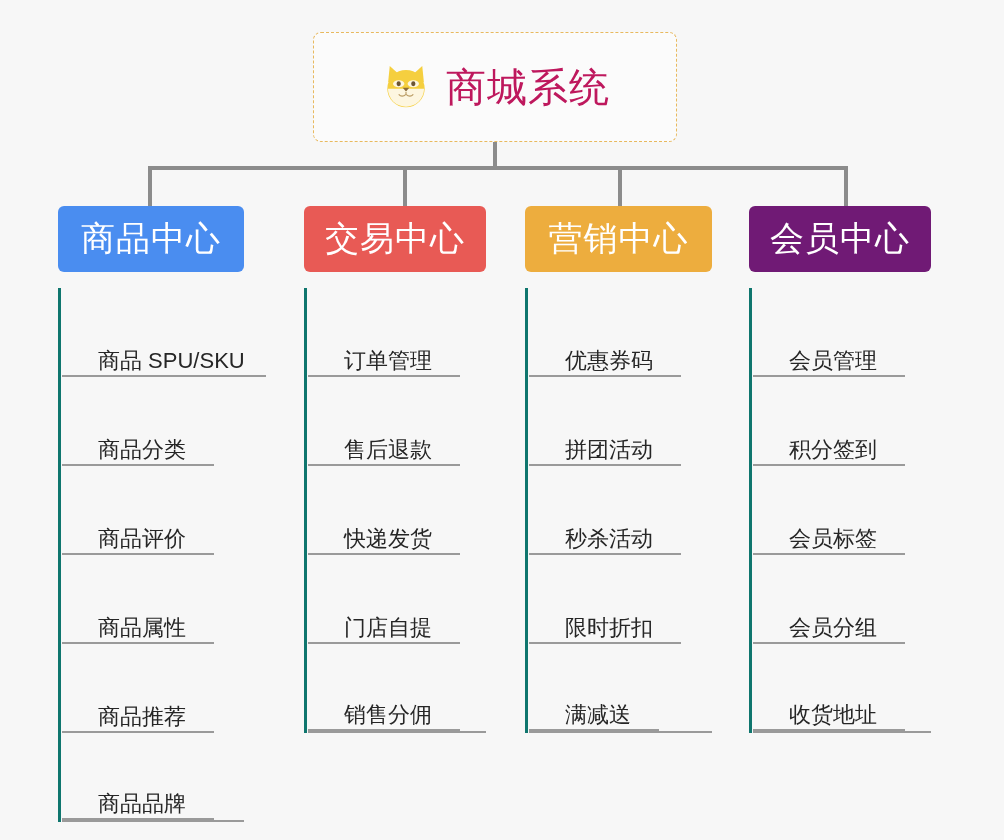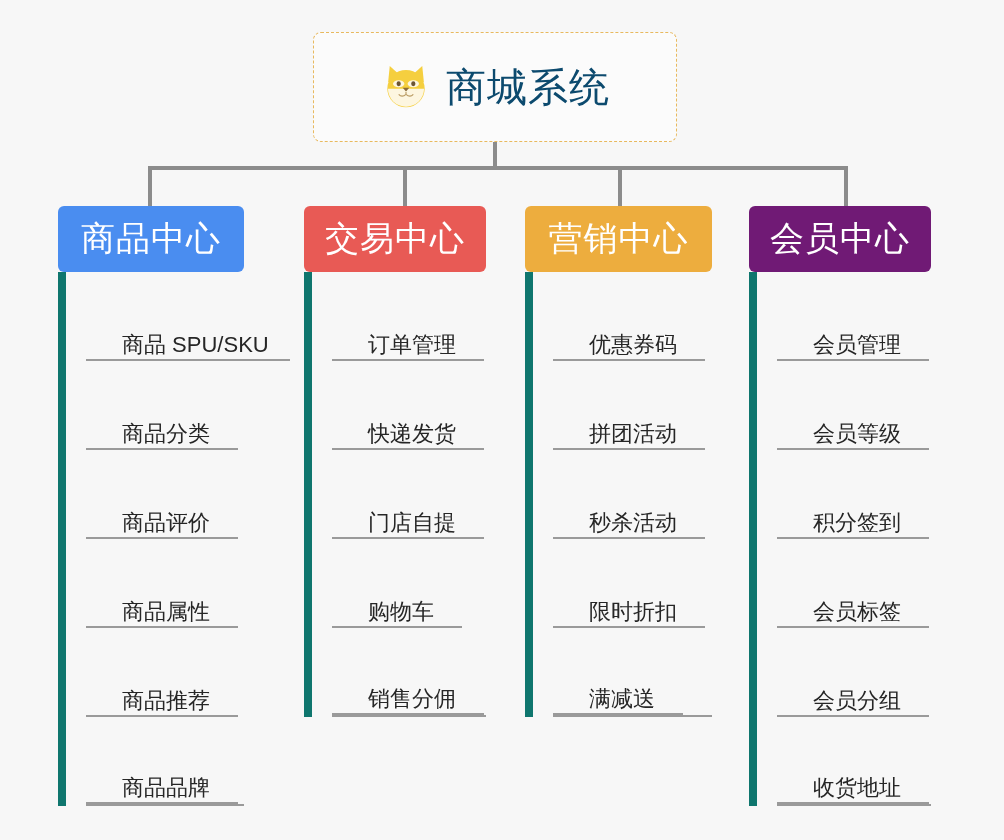--- a/index.html
+++ b/index.html
@@ -99,23 +99,23 @@
     justify-content: center;
     color: #ffffff;
     font-size: 34px;
     letter-spacing: 1px;
     white-space: nowrap;
   }
 
   
   .child-list {
     position: relative;
-    margin-top: 0;
-    padding-left: 20px;
-    border-left: 8px solid #0f766e;
+    margin-top: 16px;
+    padding-left: 1px;
+    border-left: 3px solid #0f766e;
     box-sizing: border-box;
   }
   .child-item {
     position: relative;
     height: 89px;
     box-sizing: border-box;
     border-bottom: 2px solid #9a9a9a;
     display: flex;
     align-items: flex-end;
     padding-left: 36px;
@@ -160,21 +160,21 @@
         <ellipse cx="23" cy="28" rx="2.6" ry="3" fill="#6b5433"></ellipse>
         <ellipse cx="41" cy="28" rx="2.6" ry="3" fill="#6b5433"></ellipse>
 
         <path d="M32 35.5 m-4 -2.6 l8 0 l-4 4.6 Z" fill="#8a6a3a"></path>
 
         <path d="M32 38 v3" stroke="#b99a60" stroke-width="1.4" fill="none"></path>
         <path d="M32 41 q-5 4.6 -9 0" stroke="#b99a60" stroke-width="1.4" fill="none"></path>
         <path d="M32 41 q5 4.6 9 0" stroke="#b99a60" stroke-width="1.4" fill="none"></path>
       </svg>
     </span>
-    <span class="root-title" style="color: #0c4a6e;">商城系统</span>
+    <span class="root-title" style="color: #be185d;">商城系统</span>
   </div>
 
   <div class="conn conn-v-root" style="background: rgb(140, 140, 140);"></div>
   <div class="conn conn-h-bus" style="background: rgb(140, 140, 140);"></div>
   <div class="conn conn-drop drop-0" style="background: rgb(140, 140, 140);"></div>
   <div class="conn conn-drop drop-1" style="background: rgb(140, 140, 140);"></div>
   <div class="conn conn-drop drop-2" style="background: rgb(140, 140, 140);"></div>
   <div class="conn conn-drop drop-3" style="background: rgb(140, 140, 140);"></div>
 
   <div class="column col-0">
@@ -212,30 +212,30 @@
   <div class="column col-1">
     <div class="cat-header" style="background: rgb(232, 90, 85);">
       <span>交易中心</span>
     </div>
     <div class="child-list">
       <div class="child-item">
         <span class="child-label">订单管理</span>
         <span class="child-rule" style="width: 152px;"></span>
       </div>
       <div class="child-item">
+        <span class="child-label">售后退款</span>
+        <span class="child-rule" style="width: 152px;"></span>
+      </div>
+      <div class="child-item">
         <span class="child-label">快递发货</span>
         <span class="child-rule" style="width: 152px;"></span>
       </div>
       <div class="child-item">
         <span class="child-label">门店自提</span>
         <span class="child-rule" style="width: 152px;"></span>
-      </div>
-      <div class="child-item">
-        <span class="child-label">购物车</span>
-        <span class="child-rule" style="width: 130px;"></span>
       </div>
       <div class="child-item">
         <span class="child-label">销售分佣</span>
         <span class="child-rule" style="width: 152px;"></span>
       </div>
     </div>
   </div>
 
   <div class="column col-2">
     <div class="cat-header" style="background: rgb(237, 173, 62);">
@@ -268,24 +268,20 @@
   <div class="column col-3">
     <div class="cat-header" style="background: #701a75;">
       <span>会员中心</span>
     </div>
     <div class="child-list">
       <div class="child-item">
         <span class="child-label">会员管理</span>
         <span class="child-rule" style="width: 152px;"></span>
       </div>
       <div class="child-item">
-        <span class="child-label">会员等级</span>
-        <span class="child-rule" style="width: 152px;"></span>
-      </div>
-      <div class="child-item">
         <span class="child-label">积分签到</span>
         <span class="child-rule" style="width: 152px;"></span>
       </div>
       <div class="child-item">
         <span class="child-label">会员标签</span>
         <span class="child-rule" style="width: 152px;"></span>
       </div>
       <div class="child-item">
         <span class="child-label">会员分组</span>
         <span class="child-rule" style="width: 152px;"></span>

